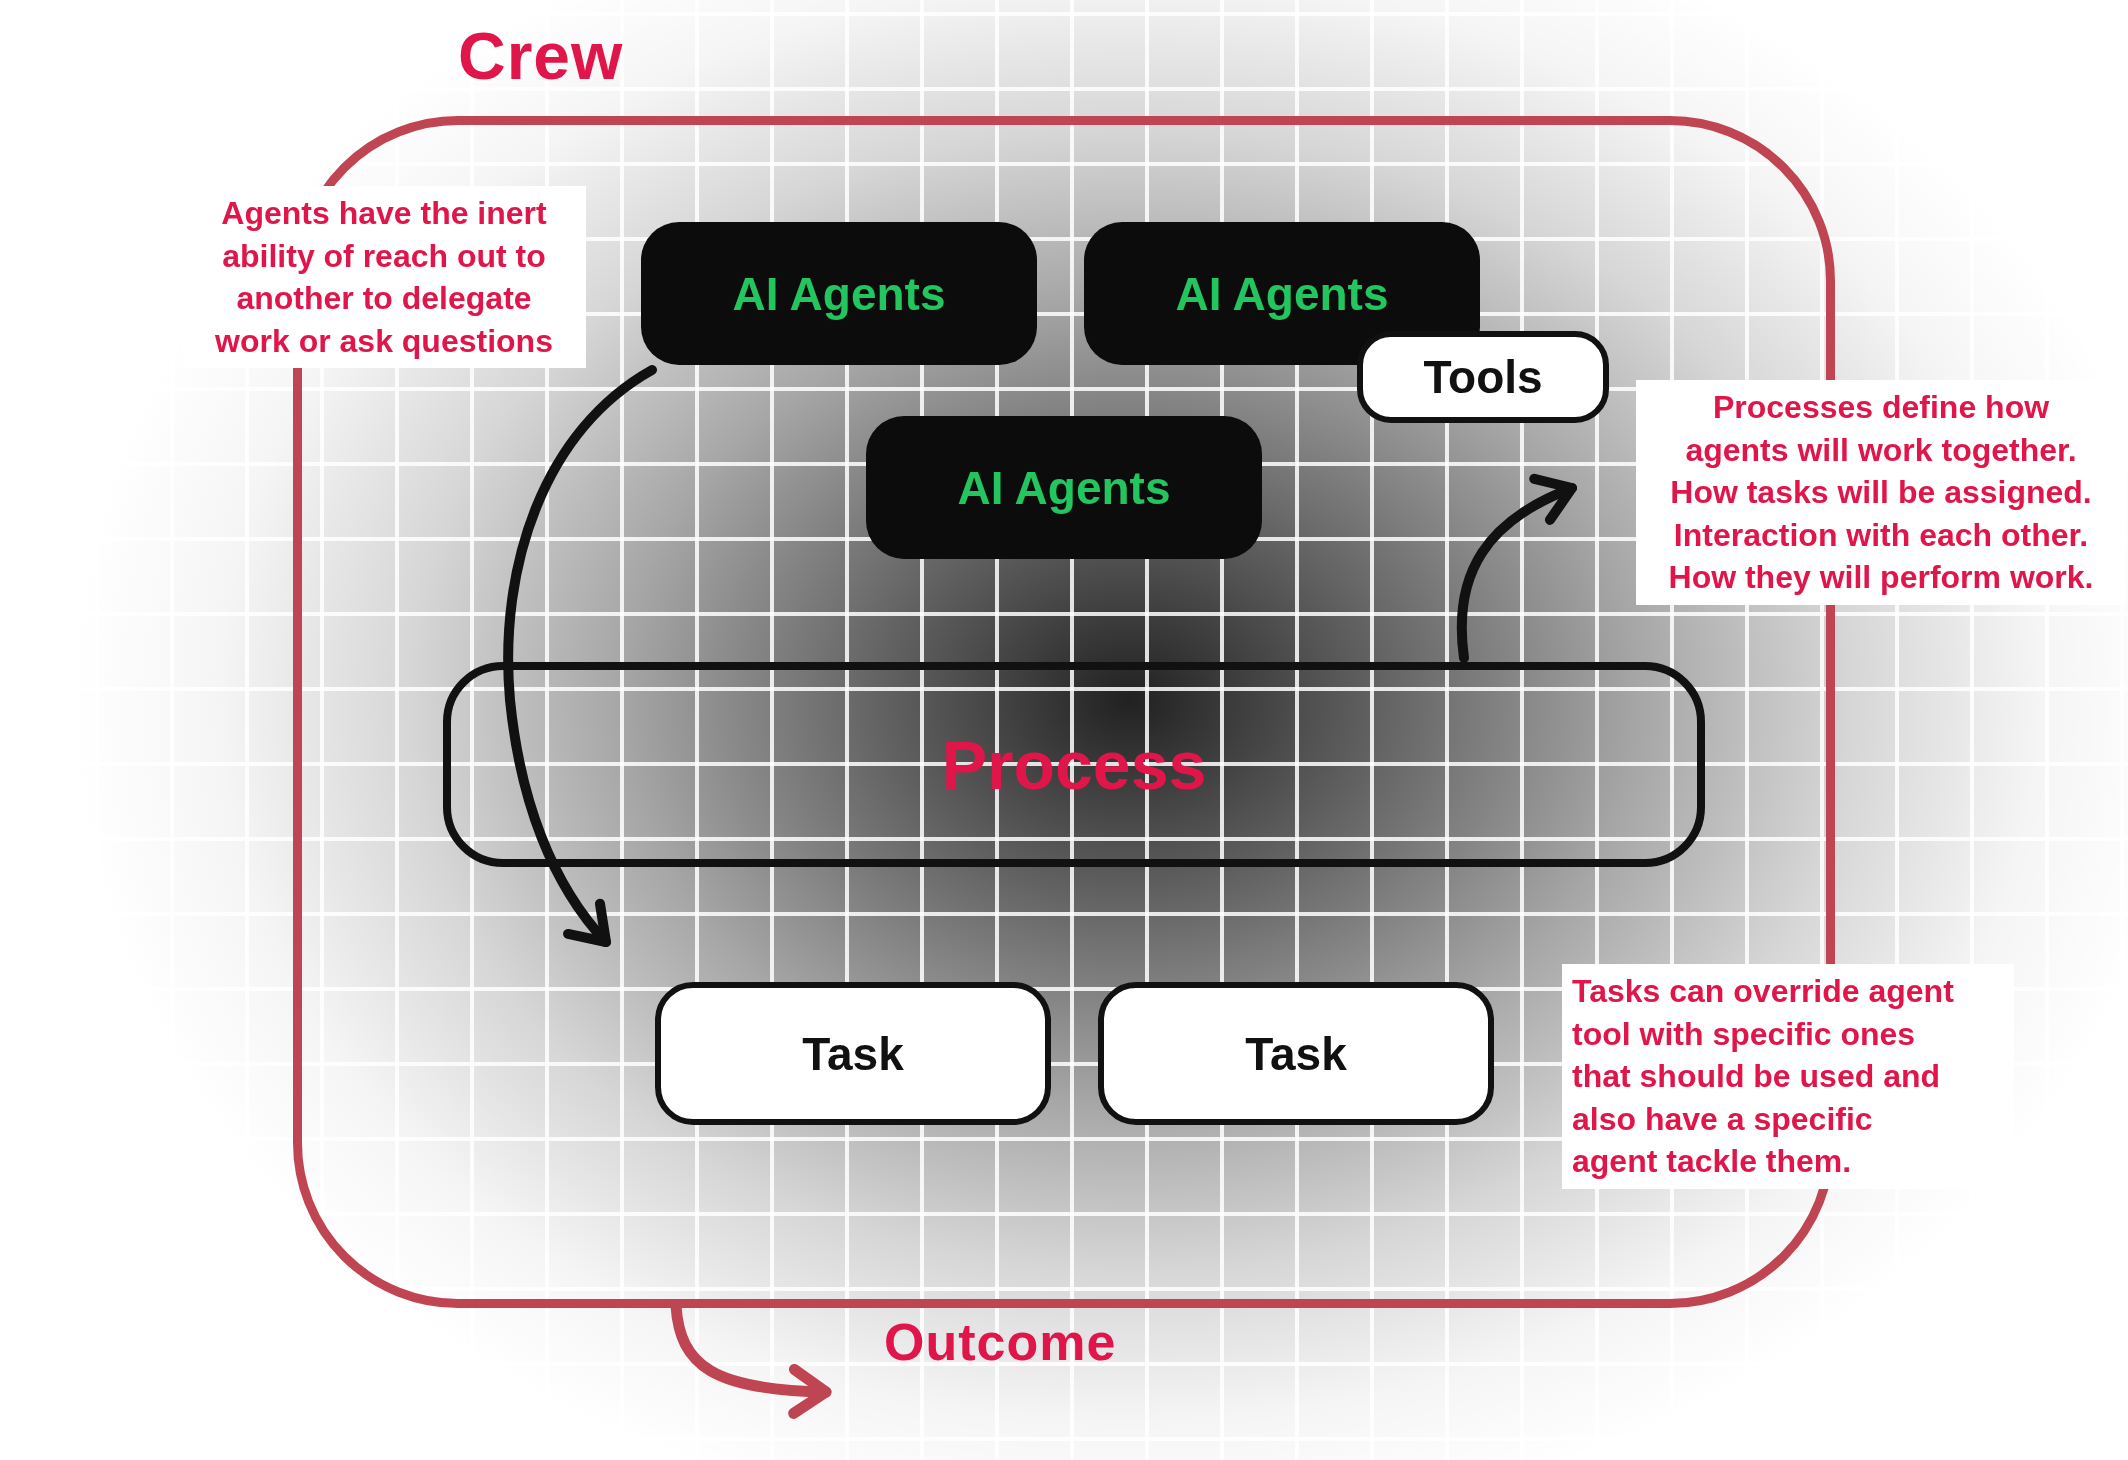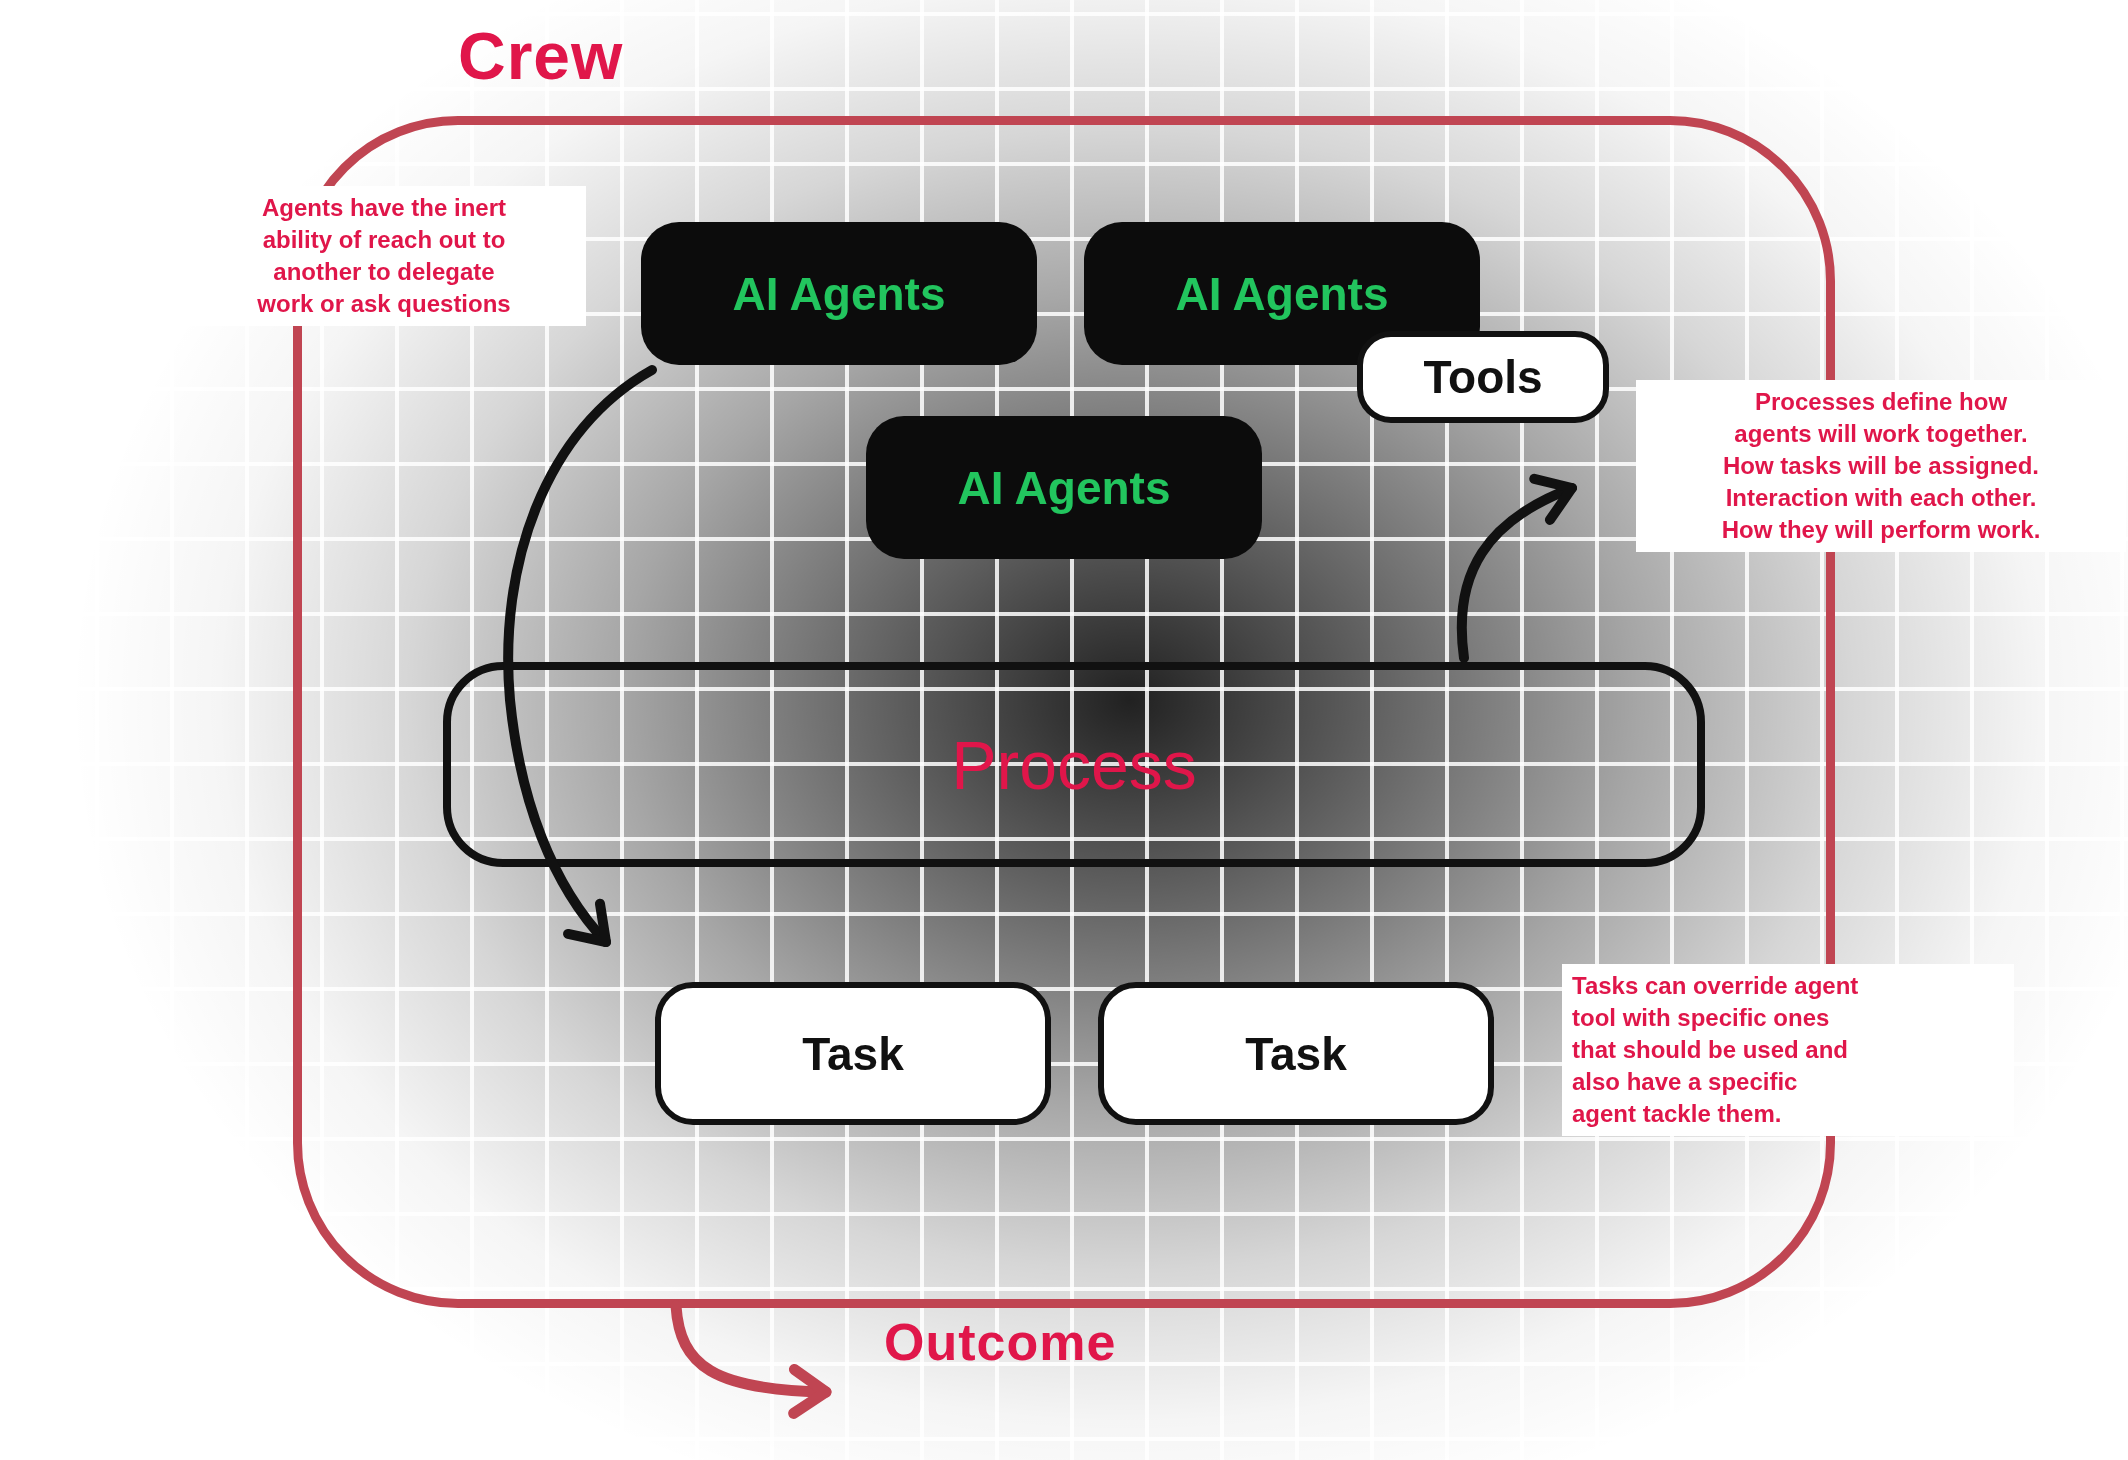--- a/index.html
+++ b/index.html
@@ -34,23 +34,23 @@
   .agent1 { left:641px;  top:222px; width:396px; height:143px; }
   .agent2 { left:1084px; top:222px; width:396px; height:143px; }
   .agent3 { left:866px;  top:416px; width:396px; height:143px; }
   .tools  { left:1357px; top:331px; width:252px; height:92px; font-size:30px; border-radius:34px; }
   .task1  { left:655px;  top:982px; width:396px; height:143px; }
   .task2  { left:1098px; top:982px; width:396px; height:143px; }
 
   .process { position:absolute; left:443px; top:662px; width:1262px; height:205px;
     border:8px solid #111; border-radius:60px;
     display:flex; align-items:center; justify-content:center; }
-  .process-label { color:var(--accent); font-weight:normal; font-size:68px; }
+  .process-label { color:var(--accent); font-weight:bold; font-size:68px; }
 
-  .note { position:absolute; color:var(--accent); font-weight:bold; font-size:24px;
+  .note { position:absolute; color:var(--accent); font-weight:bold; font-size:32px;
     line-height:1.33; white-space:pre-line; background:#fff; padding:6px 10px; }
   .note-left { left:182px; top:186px; width:404px; text-align:center; }
   .note-tr   { left:1636px; top:380px; width:490px; text-align:center; }
   .note-br   { left:1562px; top:964px; width:452px; text-align:left; }
 
   .outcome { position:absolute; left:884px; top:1312px; font-size:52px; font-weight:bold;
     color:var(--accent); letter-spacing:1px; }
 
   .overlay { position:absolute; inset:0; pointer-events:none; }
   .arrow-black { stroke:#111; stroke-width:10; fill:none; stroke-linecap:round; }

